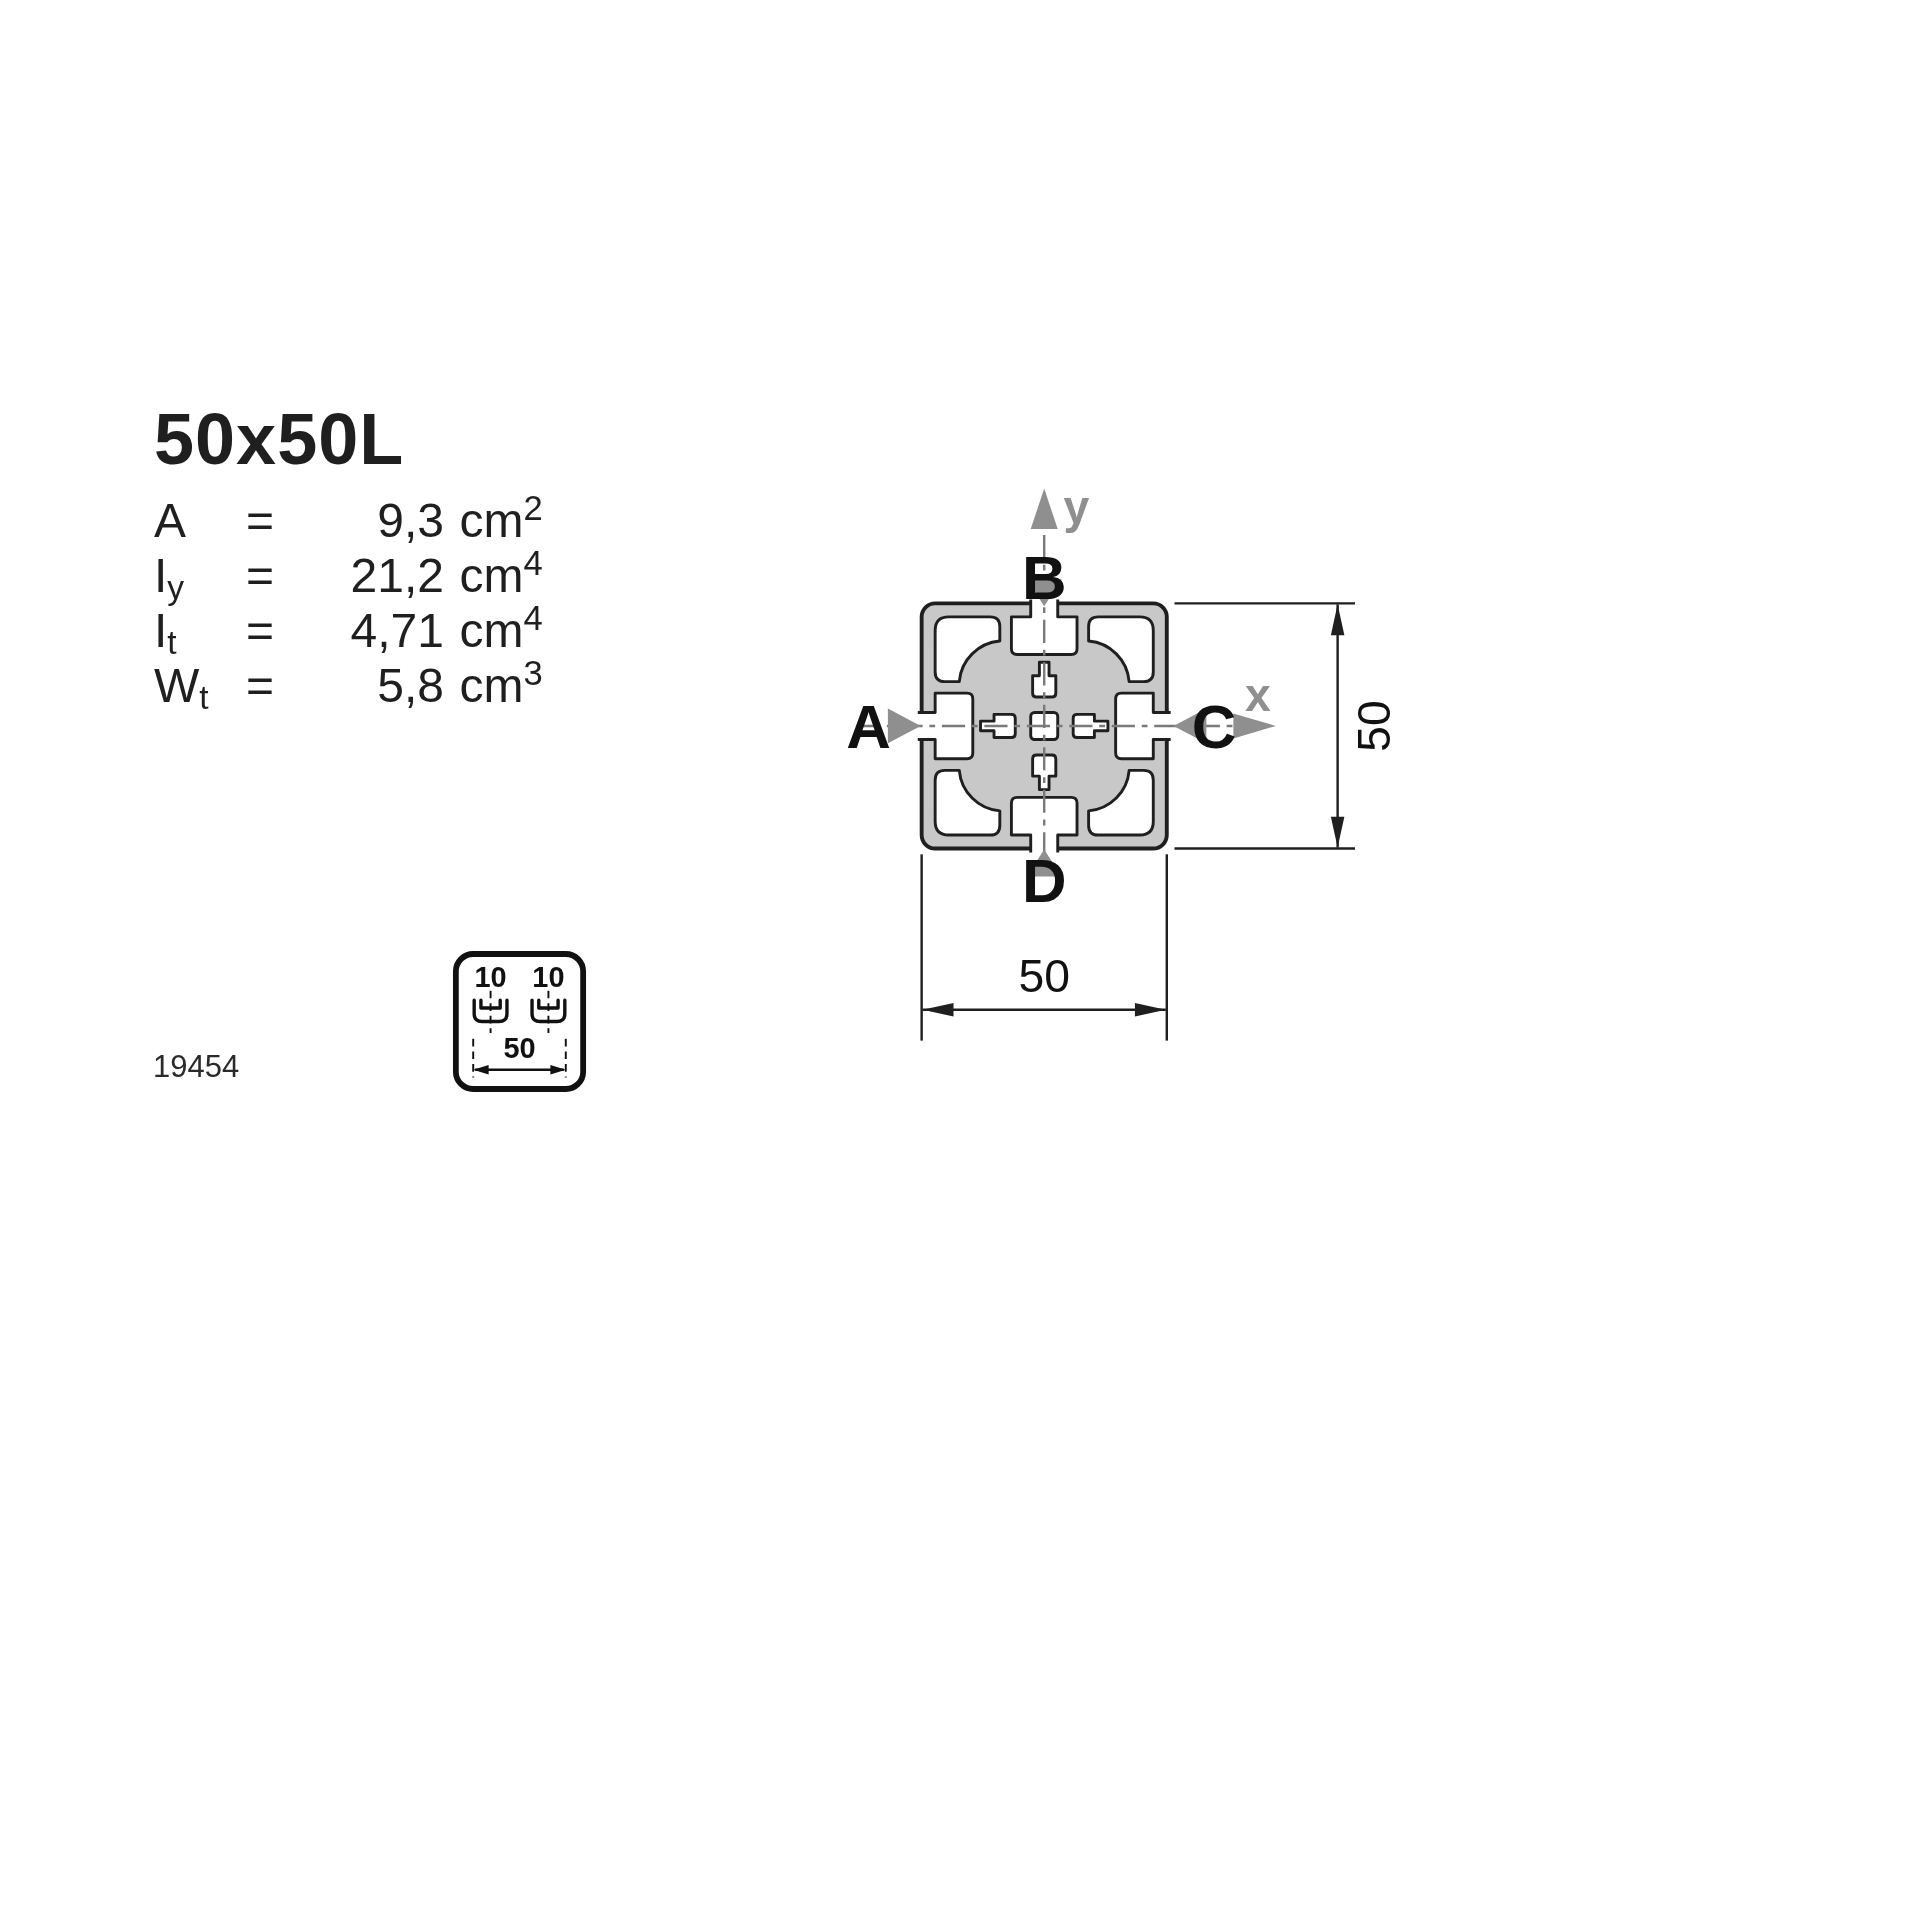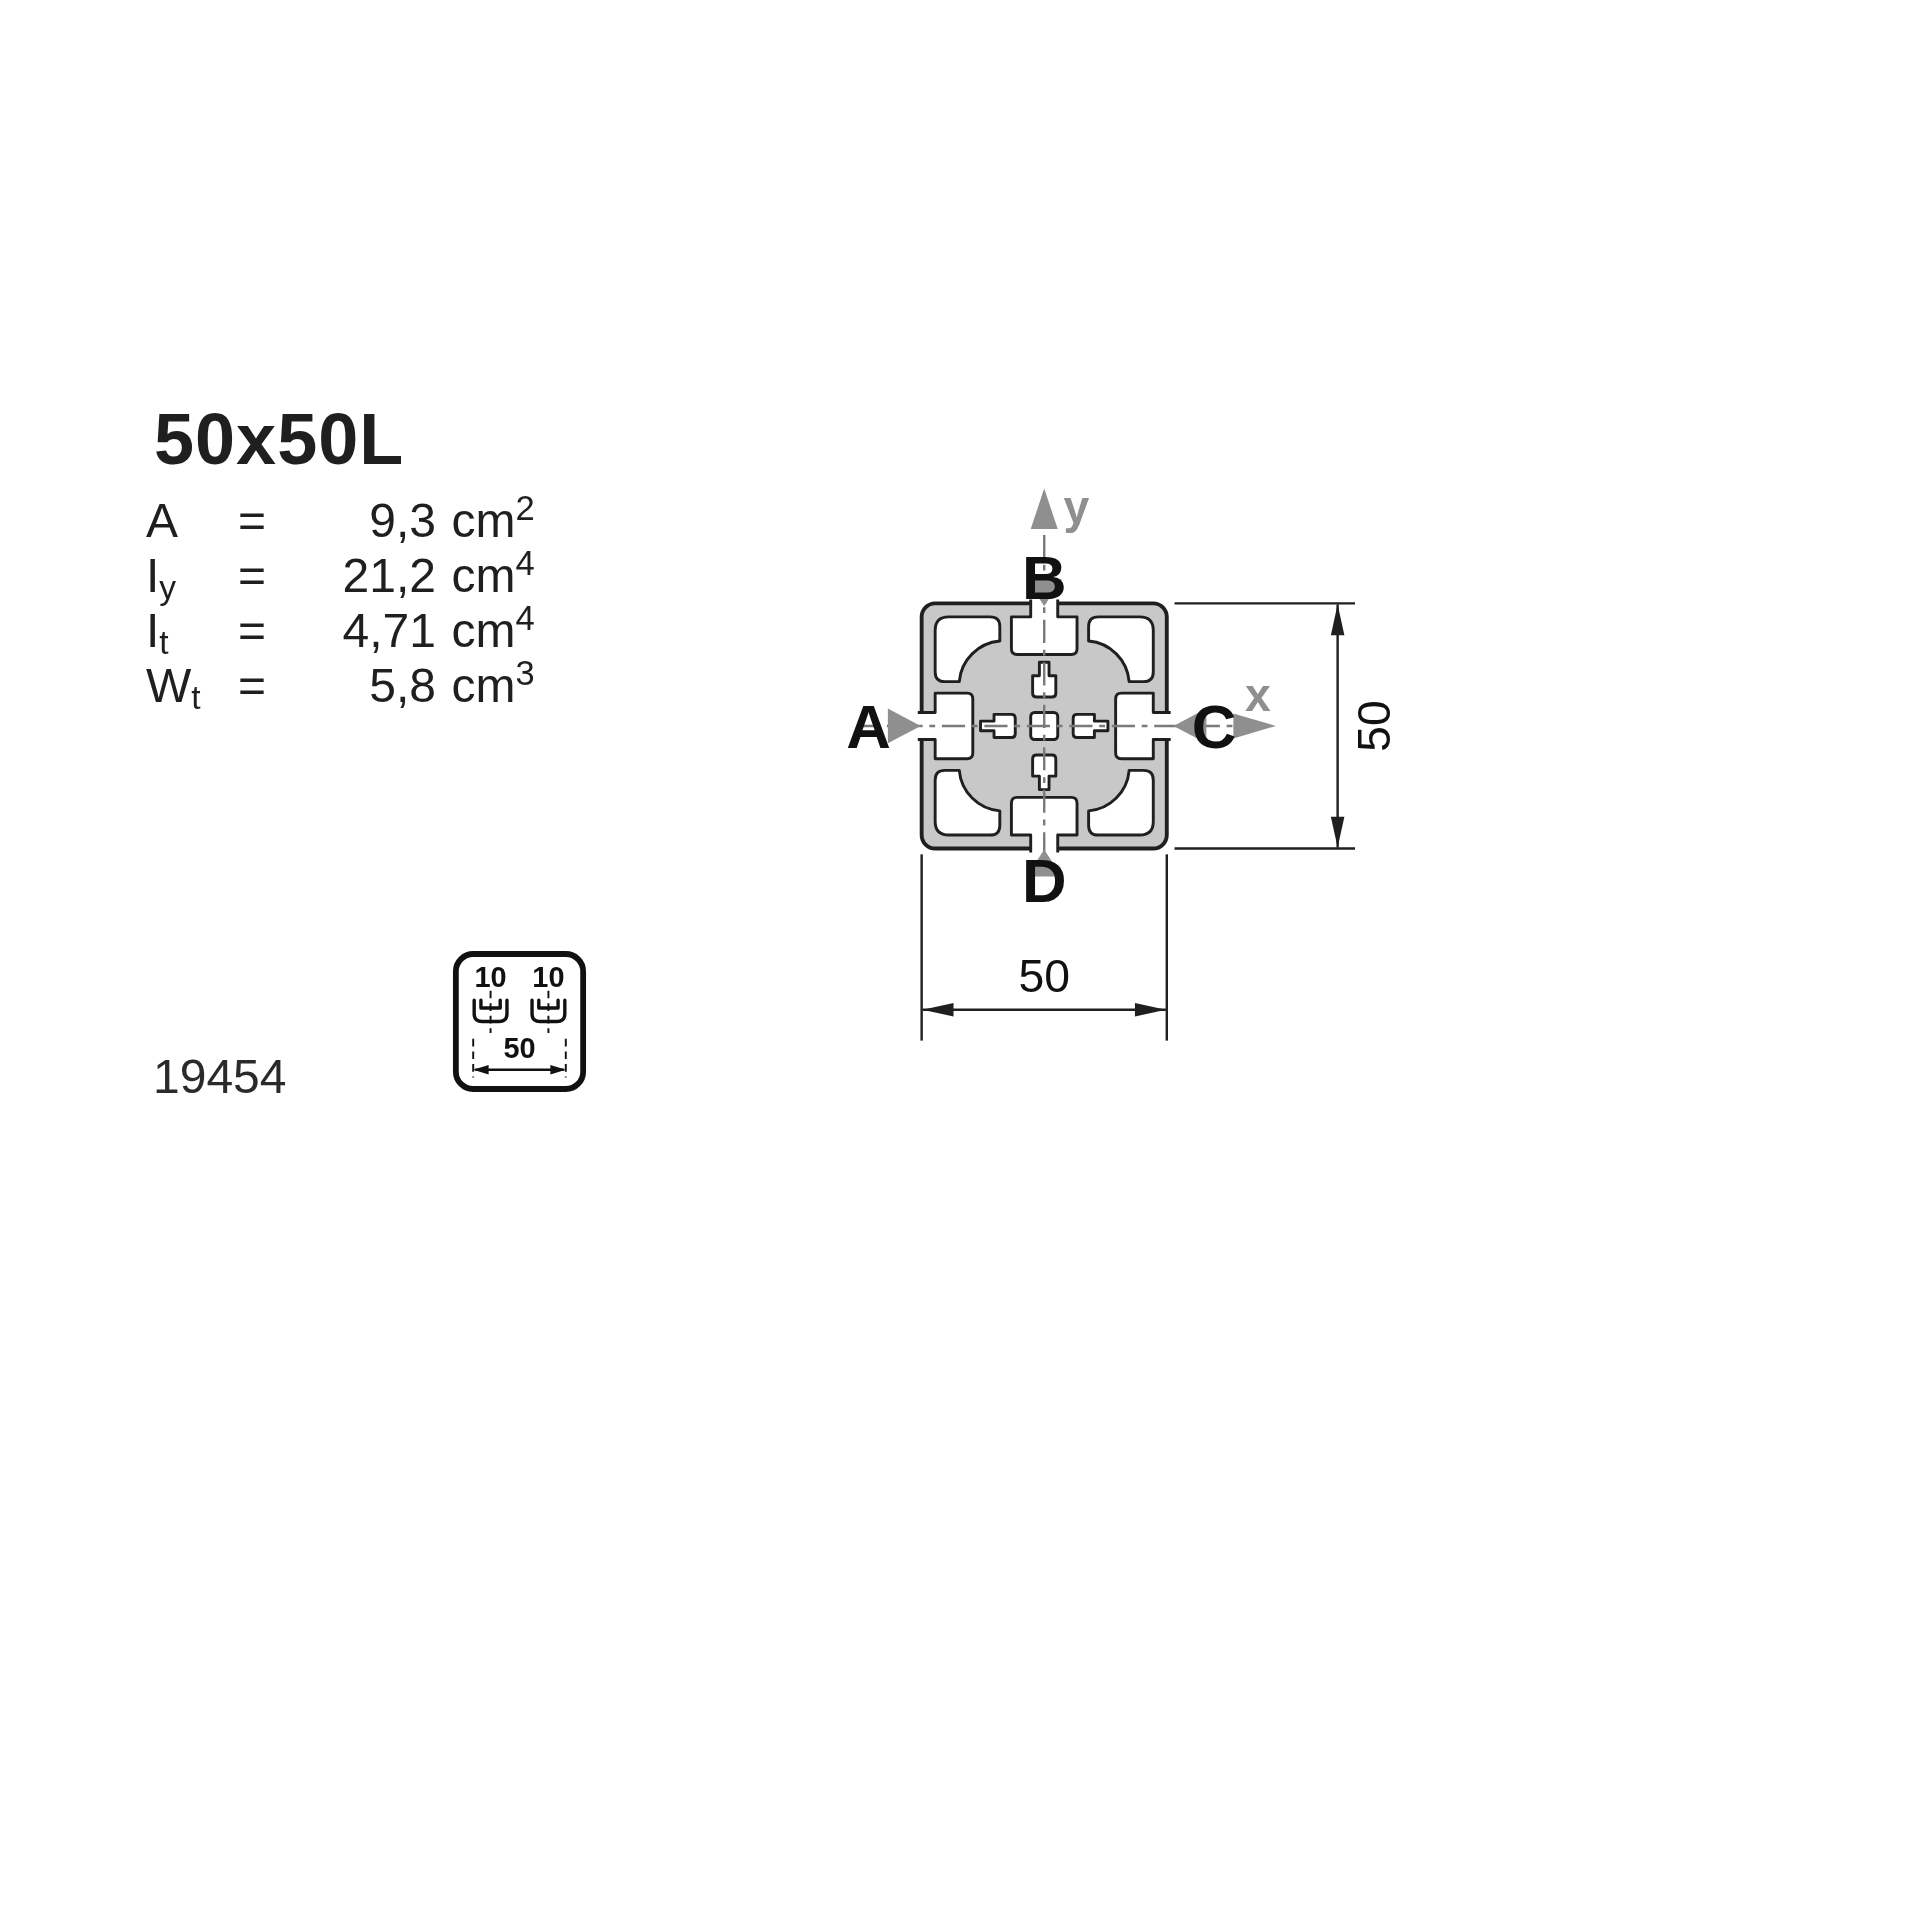--- a/index.html
+++ b/index.html
@@ -5,30 +5,30 @@
   html,body{margin:0;padding:0;}
   body{
     width:1931px;height:1931px;background:#ffffff;position:relative;
     font-family:"Liberation Sans", sans-serif;color:#1f1f1f;
     -webkit-font-smoothing:antialiased;
   }
   .title{
     position:absolute;left:154px;top:398px;
     font-size:72px;font-weight:bold;letter-spacing:1px;
   }
-  .specs{position:absolute;left:146px;top:481px;}
+  .specs{position:absolute;left:154px;top:481px;}
   .spec-row{height:55px;line-height:55px;font-size:48px;white-space:nowrap;}
   .sym{display:inline-block;width:92px;}
   .eq{display:inline-block;width:72px;}
   .val{display:inline-block;width:126px;text-align:right;}
   .unit{display:inline-block;margin-left:15.4px;}
   sub{font-size:70%;vertical-align:-12%;}
   sup{font-size:72%;vertical-align:30%;}
   .badge{position:absolute;left:452px;top:950px;}
-  .drawing-number{position:absolute;left:153px;top:1049px;font-size:48px;color:#2a2a2a;}
+  .drawing-number{position:absolute;left:153px;top:1049px;font-size:31px;color:#2a2a2a;}
   .diagram{position:absolute;left:801px;top:415px;}
 
   
   .body-fill{fill:#c8c8c8;stroke:#1f1f1f;stroke-width:4;}
   .cf{fill:#ffffff;stroke:none;}
   .cs{fill:none;stroke:#1f1f1f;stroke-width:3;stroke-linejoin:round;}
   .cc{fill:#ffffff;stroke:#1f1f1f;stroke-width:3;stroke-linejoin:round;}
   .cl{stroke:#7a7a7a;stroke-width:2.5;stroke-dasharray:24 7 6 7;fill:none;}
   .dl{stroke:#1f1f1f;stroke-width:2.5;fill:none;}
   .ah{fill:#1f1f1f;stroke:none;}

